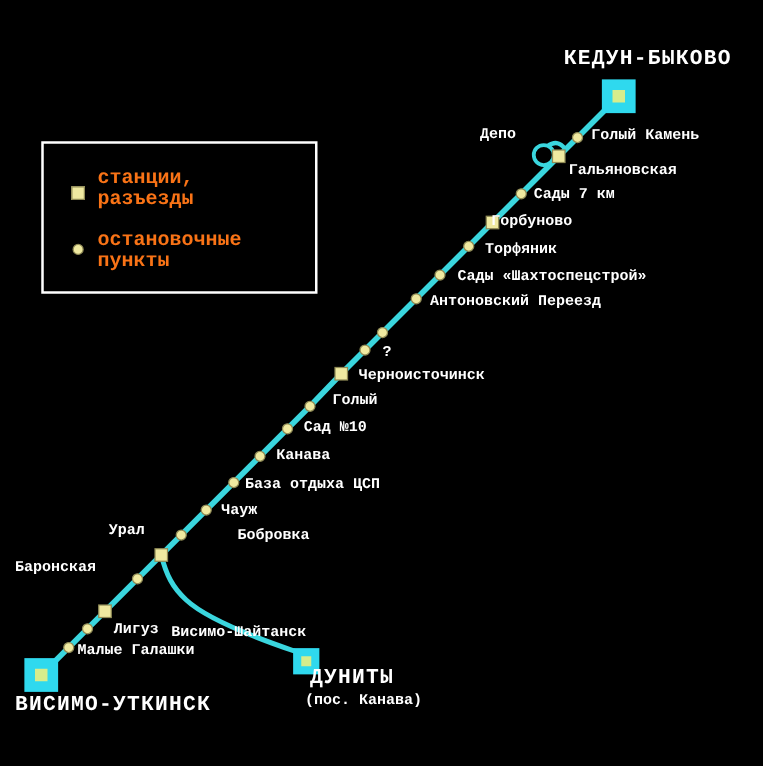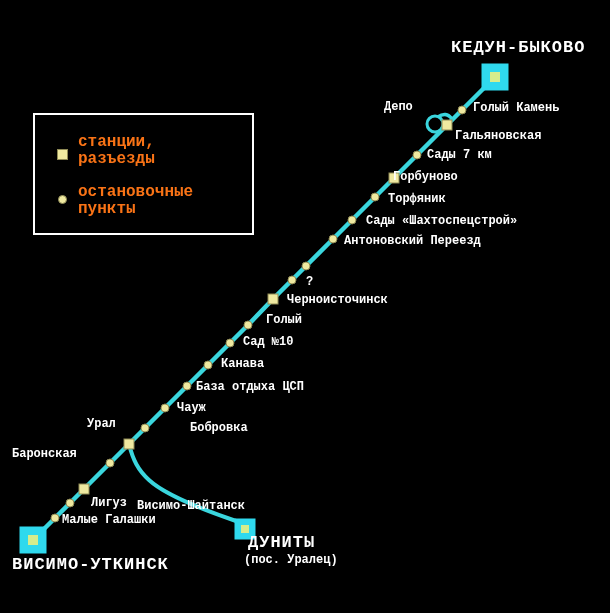--- a/index.html
+++ b/index.html
@@ -67,21 +67,21 @@
       <circle cx="417" cy="155" r="4" fill="#EFE9A0" stroke="#8f8a55" stroke-width="1"></circle>
       <rect x="442" y="120" width="10" height="10" fill="#EFE9A0" stroke="#8f8a55" stroke-width="1"></rect>
       <circle cx="462" cy="110" r="4" fill="#EFE9A0" stroke="#8f8a55" stroke-width="1"></circle>
       <rect x="481.5" y="63.5" width="27" height="27" fill="#2FD9EE"></rect>
       <rect x="490" y="72" width="10" height="10" fill="#D6ED8C"></rect>
     </svg>
 
   <div id="label-layer">
       <div class="lbl" style="left: 384px; top: 99px;">Депо</div>
       <div class="lbl terminal" style="left: 248px; top: 535px;">ДУНИТЫ</div>
-      <div class="lbl" style="left: 244px; top: 552px;">(пос. Уралец)</div>
+      <div class="lbl" style="left: 244px; top: 552px;">(пос. Канава)</div>
       <div class="lbl" style="left: 62px; top: 512px;">Малые Галашки</div>
       <div class="lbl terminal" style="left: 12px; top: 557px;">ВИСИМО-УТКИНСК</div>
       <div class="lbl" style="left: 80px; top: 495px; margin-left: 11px;">Лигуз</div>
       <div class="lbl" style="left: 97px; top: 498px; margin-left: 40px;">Висимо-Шайтанск</div>
       <div class="lbl" style="left: 12px; top: 446px;">Баронская</div>
       <div class="lbl" style="left: 87px; top: 416px;">Урал</div>
       <div class="lbl" style="left: 156px; top: 420px; margin-left: 34px;">Бобровка</div>
       <div class="lbl" style="left: 177px; top: 400px;">Чауж</div>
       <div class="lbl" style="left: 196px; top: 379px;">База отдыха ЦСП</div>
       <div class="lbl" style="left: 221px; top: 356px;">Канава</div>

